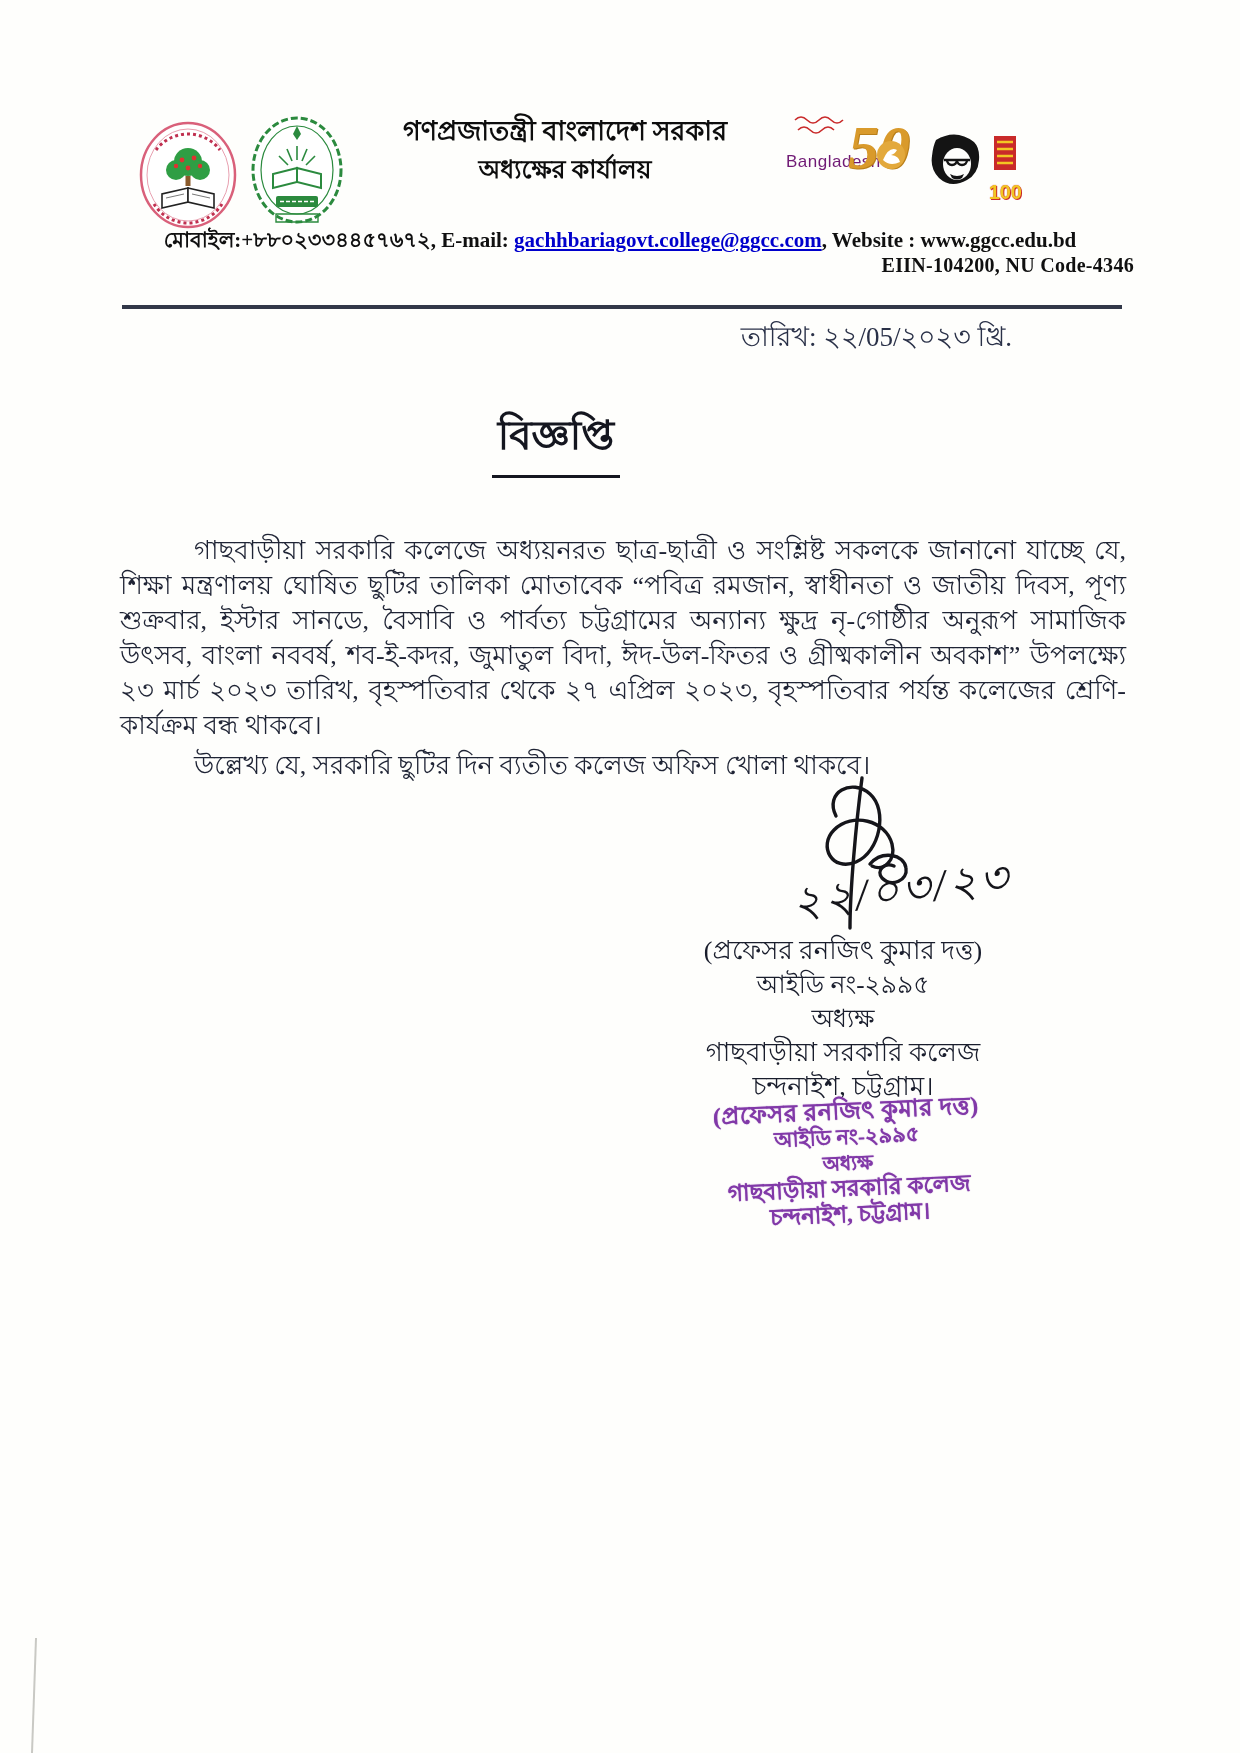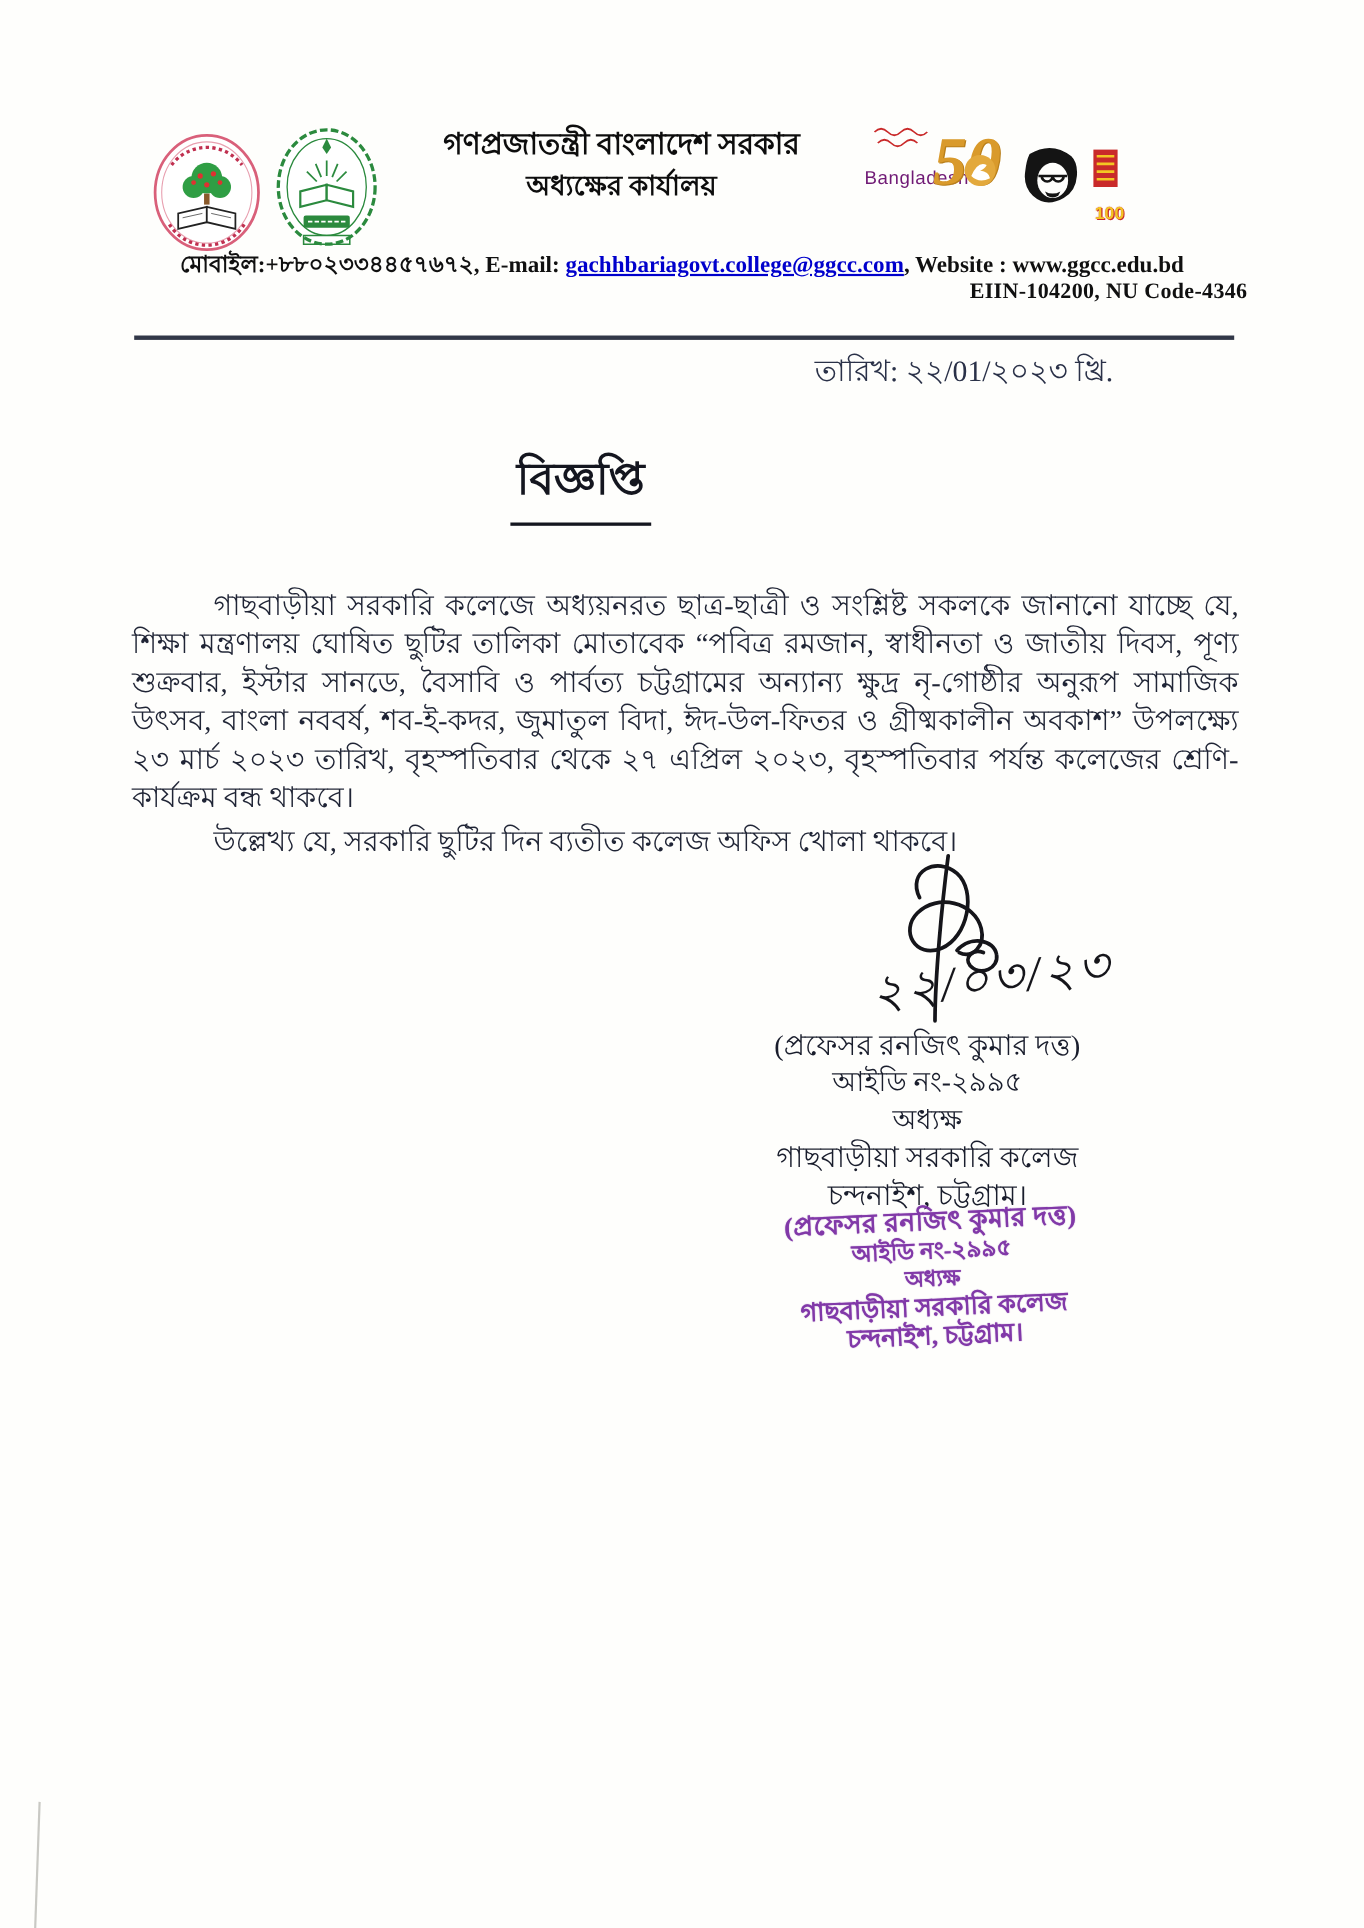--- a/index.html
+++ b/index.html
@@ -20,31 +20,31 @@
   .hdr-line3{font-size:30px;font-weight:bold;line-height:36px;margin-top:8px;white-space:nowrap;}
   .bd50{position:absolute;left:786px;top:110px;width:126px;height:96px;}
   .bd50 .script{position:absolute;left:6px;top:2px;width:60px;height:26px;}
   .bd50 .bdg-label{position:absolute;left:0px;top:42px;font-family:"Liberation Sans",sans-serif;
     font-size:17px;color:#701a75;letter-spacing:.5px;}
   .bd50 .fifty{position:absolute;left:62px;top:6px;font-family:"Liberation Serif",serif;
     font-style:italic;font-weight:bold;font-size:62px;line-height:62px;color:#d99a2b;
     text-shadow:1px 1px 0 #b97f1a;}
   .mujib{position:absolute;left:916px;top:130px;width:104px;height:70px;}
   .mujib .hundred{position:absolute;right:-2px;bottom:-4px;font-family:"Liberation Sans",sans-serif;
-    font-weight:bold;font-size:16px;color:#f3c623;text-shadow:0 0 1px #c92a2a,1px 1px 0 #c92a2a;}
+    font-weight:bold;font-size:20px;color:#f3c623;text-shadow:0 0 1px #c92a2a,1px 1px 0 #c92a2a;}
   .contact{position:absolute;left:120px;top:224px;width:1000px;text-align:center;
     font-size:21px;font-weight:bold;color:#101010;white-space:nowrap;}
   .contact .bn{font-family:"Liberation Serif",serif;}
   .contact a{color:#0000cc;text-decoration:underline;font-weight:bold;}
   .eiin{position:absolute;left:134px;top:254px;width:1000px;text-align:right;
     font-size:20px;font-weight:bold;color:#101010;letter-spacing:.3px;}
   .rule{position:absolute;left:122px;top:297px;width:1000px;height:4px;background:#323848;border:0;}
   
   .date-line{position:absolute;right:228px;top:316px;font-size:27px;color:#2a3148;}
-  .doc-title{position:absolute;left:0;top:404px;width:1056px;text-align:center;}
+  .doc-title{position:absolute;left:0;top:404px;width:1056px;text-align:center;padding-left:28px;}
   .doc-title span{display:inline-block;font-size:40px;font-weight:bold;color:#14161f;
     border-bottom:3px solid #14161f;padding:0 6px 4px 6px;}
   .para{position:absolute;left:120px;width:1006px;font-size:26px;line-height:35px;
     color:#1f2435;text-align:justify;margin:0;}
   .para1{top:533px;text-indent:74px;}
   .para2{top:748px;text-indent:74px;text-align:left;}
   
   .sig-scribble{position:absolute;left:766px;top:772px;}
   .sig-date{position:absolute;left:792px;top:856px;width:230px;font-size:44px;color:#15151a;
     font-style:italic;transform:rotate(-7deg);letter-spacing:3px;white-space:nowrap;}
@@ -146,21 +146,21 @@
     <span class="hundred">100</span>
   </div>
 
   <div class="contact">
     <span class="bn">মোবাইল:+৮৮০২৩৩৪৪৫৭৬৭২,</span><span> E-mail: </span><a href="#">gachhbariagovt.college@ggcc.com</a><span>, Website : www.ggcc.edu.bd</span>
   </div>
   <div class="eiin">EIIN-104200, NU Code-4346</div>
 
   <hr class="rule">
 
-  <div class="date-line">তারিখ: ২২/01/২০২৩ খ্রি.</div>
+  <div class="date-line">তারিখ: ২২/05/২০২৩ খ্রি.</div>
 
   <div class="doc-title">
     <span>বিজ্ঞপ্তি</span>
   </div>
 
   <p class="para para1">গাছবাড়ীয়া সরকারি কলেজে অধ্যয়নরত ছাত্র-ছাত্রী ও সংশ্লিষ্ট সকলকে জানানো যাচ্ছে যে, শিক্ষা মন্ত্রণালয় ঘোষিত ছুটির তালিকা মোতাবেক “পবিত্র রমজান, স্বাধীনতা ও জাতীয় দিবস, পূণ্য শুক্রবার, ইস্টার সানডে, বৈসাবি ও পার্বত্য চট্টগ্রামের অন্যান্য ক্ষুদ্র নৃ-গোষ্ঠীর অনুরূপ সামাজিক উৎসব, বাংলা নববর্ষ, শব-ই-কদর, জুমাতুল বিদা, ঈদ-উল-ফিতর ও গ্রীষ্মকালীন অবকাশ” উপলক্ষ্যে ২৩ মার্চ ২০২৩ তারিখ, বৃহস্পতিবার থেকে ২৭ এপ্রিল ২০২৩, বৃহস্পতিবার পর্যন্ত কলেজের শ্রেণি-কার্যক্রম বন্ধ থাকবে।</p>
   <p class="para para2">উল্লেখ্য যে, সরকারি ছুটির দিন ব্যতীত কলেজ অফিস খোলা থাকবে।</p>
 
   <div class="sig-scribble">
     <svg width="200" height="170" viewBox="0 0 200 170">

